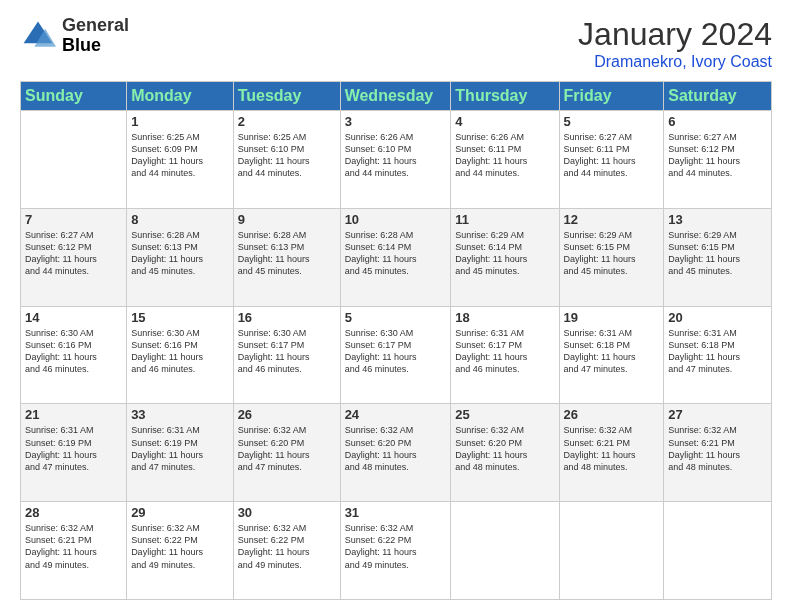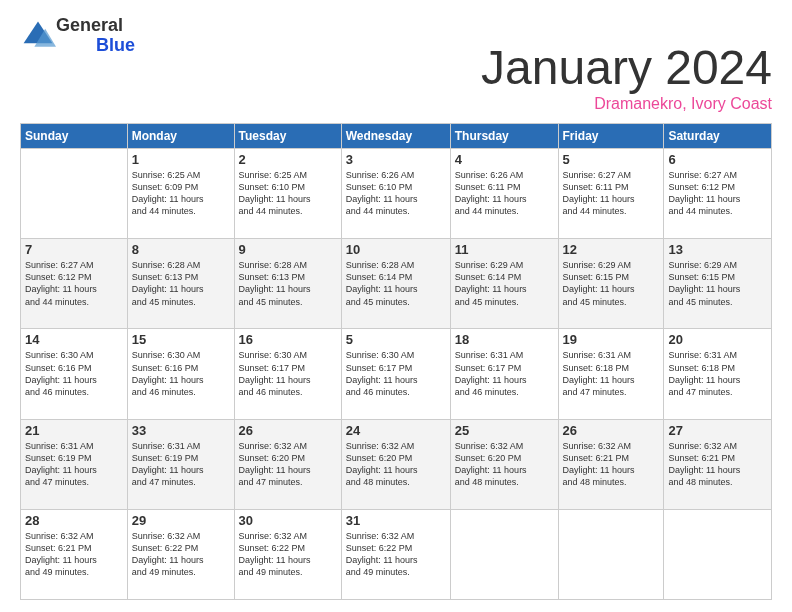--- a/index.html
+++ b/index.html
@@ -19,56 +19,56 @@
     }
     .header {
       display: flex;
       justify-content: space-between;
       align-items: flex-start;
       margin-bottom: 10px;
     }
     .logo {
       display: flex;
       align-items: center;
+      gap: 6px;
     }
     .logo-text {
       display: flex;
       flex-direction: column;
       font-size: 18px;
       font-weight: bold;
       line-height: 1.1;
     }
     .logo-text .general { color: #333; }
-    .logo-text .blue { color: #1d4ed8; margin-left: 40px; }
+    .logo-text .blue { color: #000000; }
     .logo-icon {
       width: 36px;
       height: 36px;
     }
     .title-block {
       text-align: right;
     }
     .month-title {
-      font-size: 48px;
+      font-size: 32px;
       font-weight: normal;
       color: #333;
-      margin-top: 24px;
     }
     .subtitle {
       font-size: 16px;
-      color: #ec4899;
+      color: #1d4ed8;
     }
     .calendar {
       width: 100%;
       border-collapse: collapse;
       flex: 1;
     }
     .calendar thead tr th {
       background: #2a6db5;
-      color: #ffffff;
-      font-size: 12px;
+      color: #86efac;
+      font-size: 16px;
       font-weight: bold;
       padding: 5px 4px;
       text-align: left;
       border: 1px solid #ccc;
     }
     .calendar tbody tr td {
       vertical-align: top;
       border: 1px solid #ccc;
       padding: 3px 4px;
       font-size: 9.5px;

